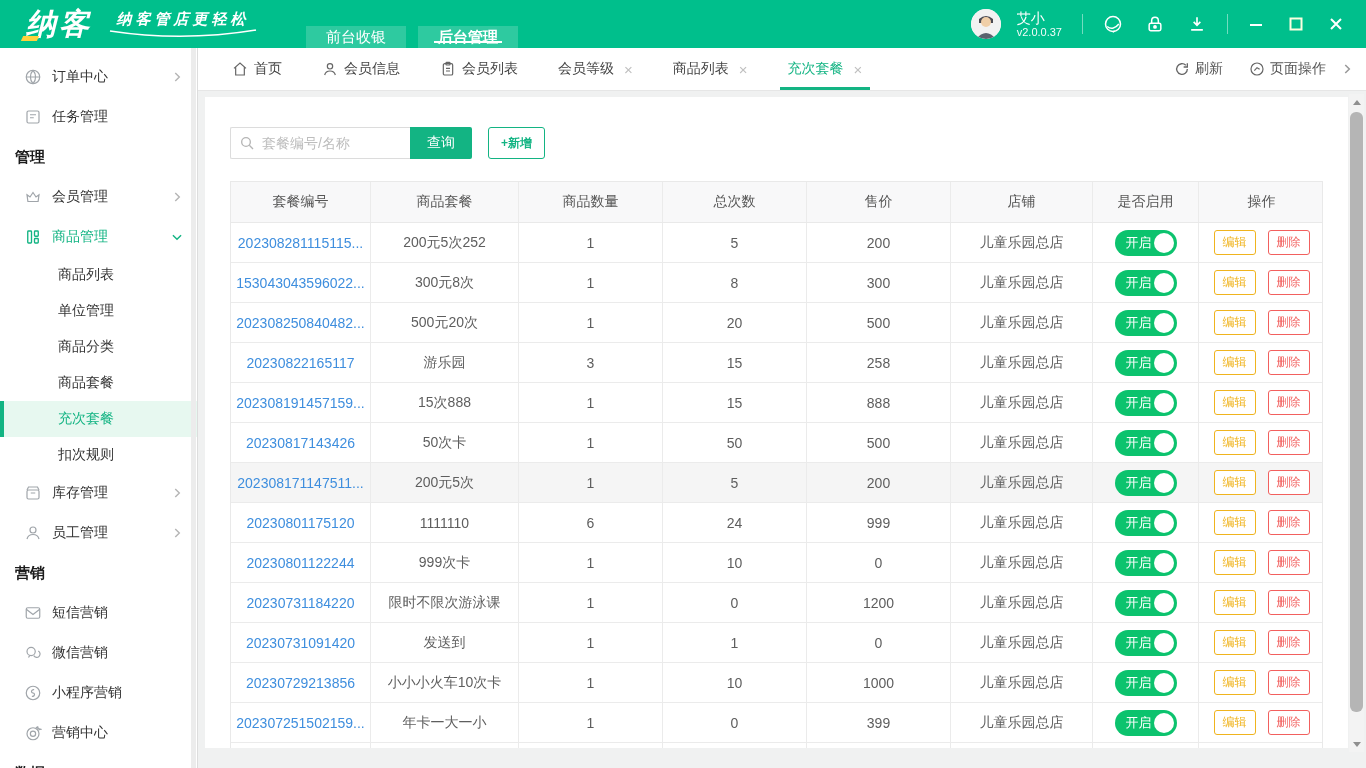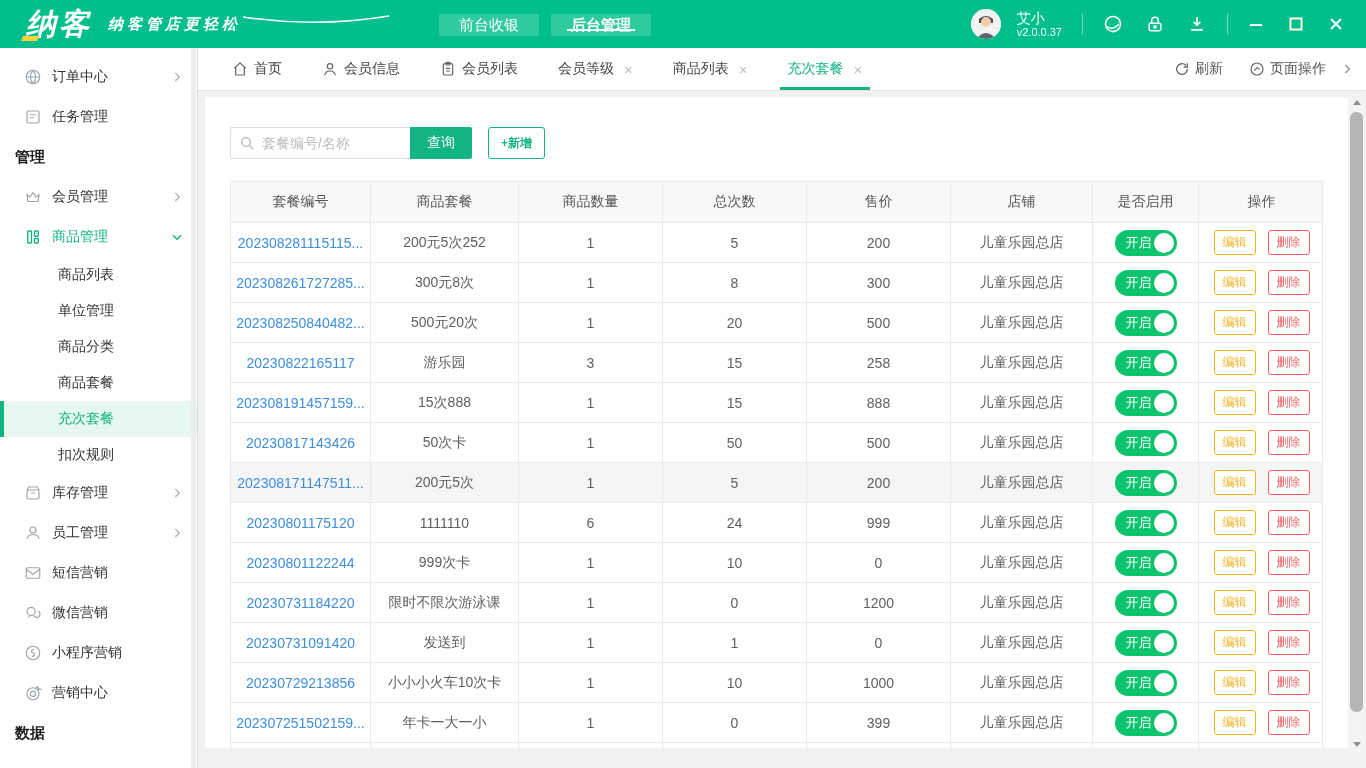--- a/index.html
+++ b/index.html
@@ -7,23 +7,23 @@
     font-family:"Liberation Sans","DejaVu Sans",sans-serif;background:#f0f1f1}
   .app{position:relative;width:1366px;height:768px}
 
   
   .header{position:absolute;top:0;left:0;right:0;height:48px;
     background:var(--brand_green,#00bf8c);display:flex;align-items:center;color:#fff;z-index:30}
   .logo{font-size:30px;font-weight:bold;font-style:italic;margin-left:26px;
     letter-spacing:3px;position:relative;line-height:1}
   .logo::after{content:"";position:absolute;left:-4px;bottom:-2px;width:16px;height:5px;
     background:#ffd23c;transform:skewX(-25deg)}
-  .tagline{margin-left:16px;display:flex;flex-direction:row;}
+  .tagline{margin-left:16px;display:flex;flex-direction:column;align-items:center}
   .tagline .t-text{font-size:15px;font-style:italic;font-weight:bold;letter-spacing:4px}
-  .hbtn{align-self:flex-end;height:22px;margin-bottom:12px;padding:0 20px;display:flex;
+  .hbtn{align-self:flex-end;height:22px;margin-bottom:0;padding:0 20px;display:flex;
     align-items:center;font-size:15px;background:rgba(255,255,255,.18);cursor:pointer;position:relative}
   .hbtn.first{margin-left:48px}
   .hbtn+.hbtn{margin-left:12px}
   .hbtn.active{font-weight:bold}
   .hbtn.active::after{content:"";position:absolute;left:16px;right:16px;bottom:5px;height:2px;background:#fff}
   .h-spacer{flex:1}
   .avatar{width:30px;height:30px;border-radius:50%;background:#fff;overflow:hidden;flex:none}
   .user-block{margin-left:16px;line-height:1.15}
   .user-name{font-size:14px}
   .user-version{font-size:11px;opacity:.95}
@@ -236,20 +236,21 @@
     <div class="s-item">
       <svg class="sicon" viewBox="0 0 24 24" fill="none" stroke="#a0a5aa" stroke-width="1.6">
         <circle cx="12" cy="8" r="4"></circle>
           <path d="M4 20c1-4 4-6 8-6s7 2 8 6"></path>
       </svg>
       <span>员工管理</span>
       <svg class="sarrow" viewBox="0 0 24 24" fill="none" stroke="#b5b5b5" stroke-width="2.4">
           <path d="M9 5l7 7-7 7"></path>
         </svg>
     </div>
+    <div class="s-section">营销</div>
     <div class="s-item">
       <svg class="sicon" viewBox="0 0 24 24" fill="none" stroke="#a0a5aa" stroke-width="1.6">
         <rect x="3" y="5" width="18" height="14" rx="2"></rect>
           <path d="M3 7l9 7 9-7"></path>
       </svg>
       <span>短信营销</span>
     </div>
     <div class="s-item">
       <svg class="sicon" viewBox="0 0 24 24" fill="none" stroke="#a0a5aa" stroke-width="1.6">
         <circle cx="9.5" cy="10" r="5.5"></circle>
@@ -382,21 +383,21 @@
                 </div>
               </div>
               <div class="td ops">
                 <button class="btn-edit">编辑</button>
                 <button class="btn-del">删除</button>
               </div>
             </div>
 
             <div class="trow tr">
               <div class="td">
-                <a class="code">202308261727285...</a>
+                <a class="code">153043043596022...</a>
               </div>
               <div class="td">300元8次</div>
               <div class="td">1</div>
               <div class="td">8</div>
               <div class="td">300</div>
               <div class="td">儿童乐园总店</div>
               <div class="td">
                 <div class="toggle">
                   <span class="tg-label">开启</span>
                   <span class="knob"></span>

